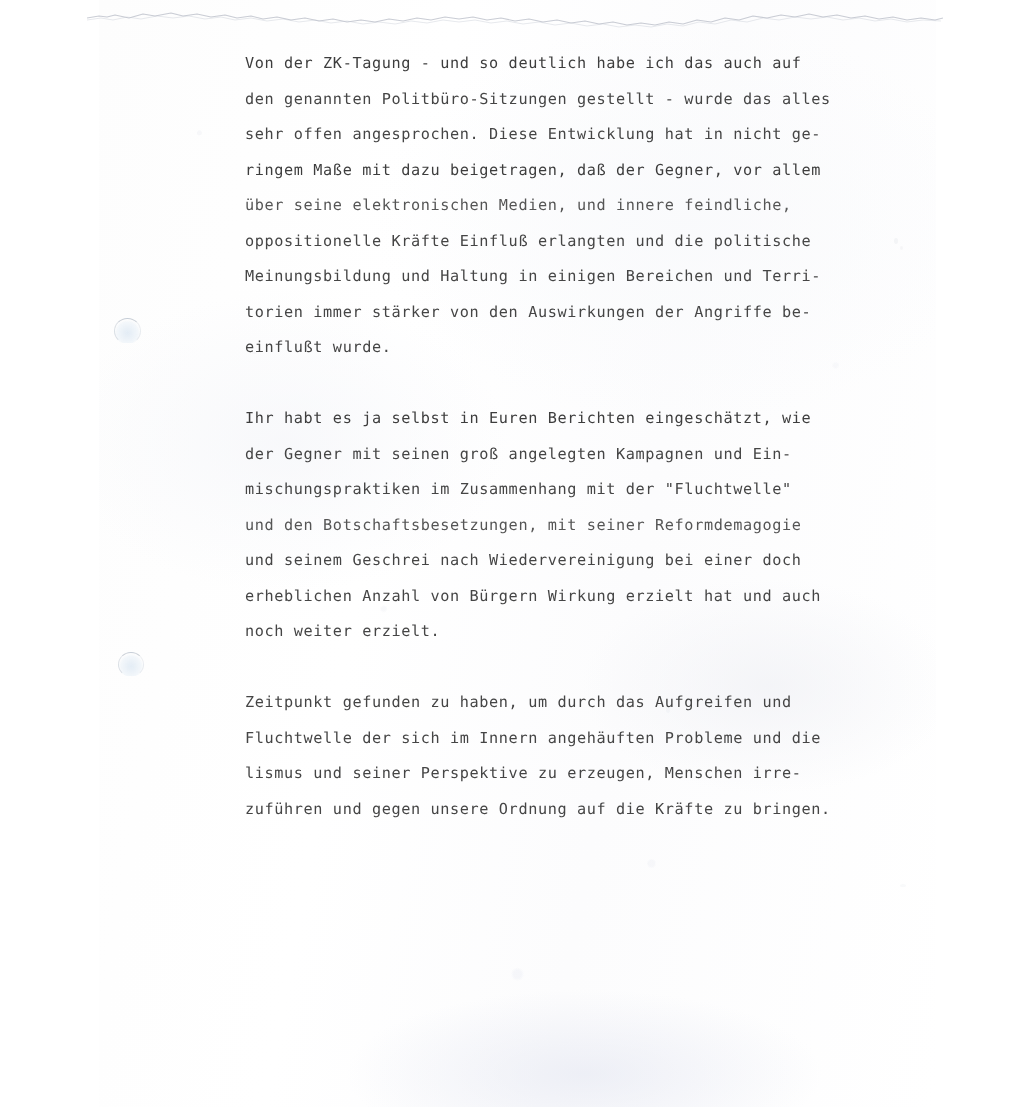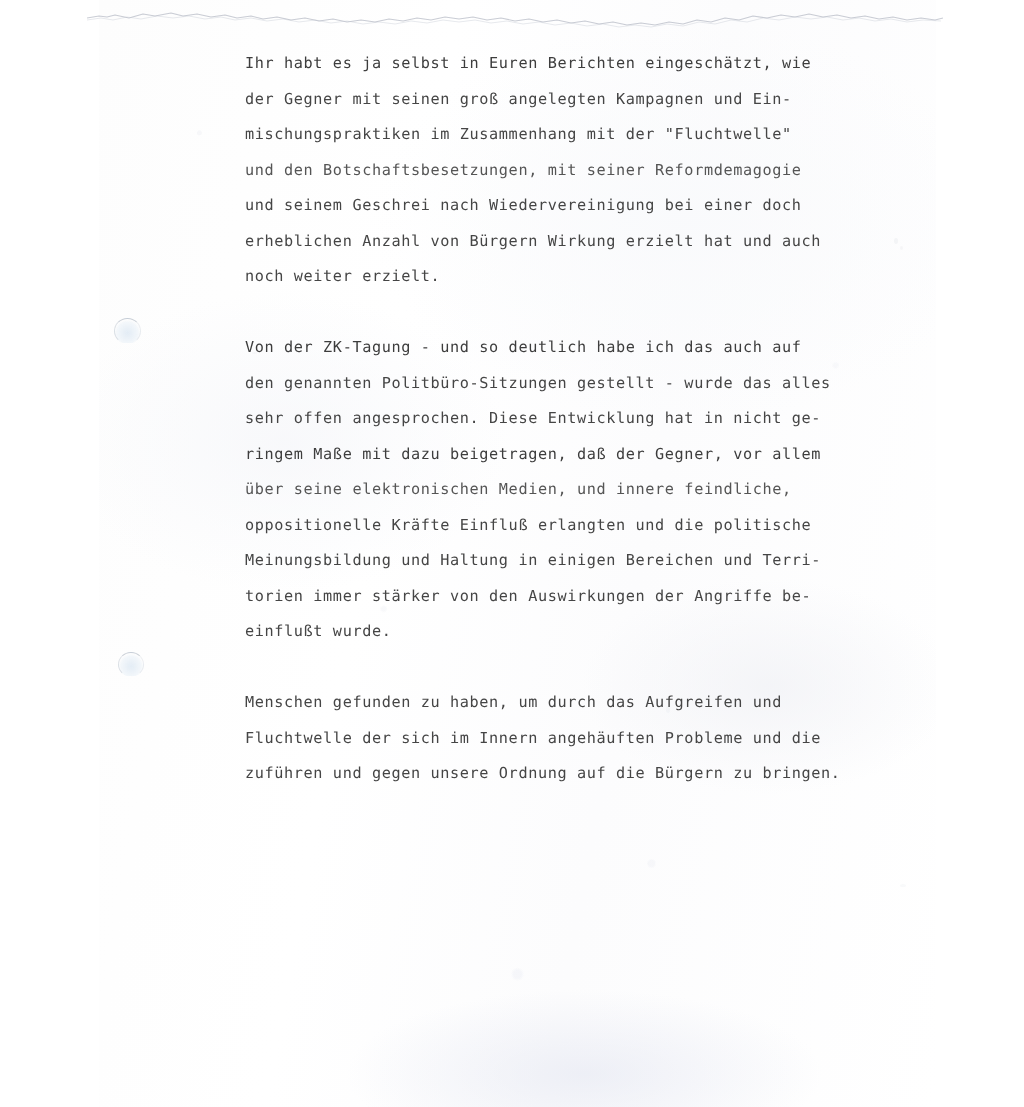--- a/index.html
+++ b/index.html
@@ -147,41 +147,42 @@
 
   <span class="speck" style="left:894px; top:238px; width:4px; height:6px; opacity:.35;"></span>
   <span class="speck" style="left:900px; top:246px; width:3px; height:4px; opacity:.28;"></span>
   <span class="speck" style="left:252px; top:352px; width:5px; height:2px; opacity:.25;"></span>
   <span class="speck" style="left:666px; top:706px; width:4px; height:7px; opacity:.22;"></span>
   <span class="speck" style="left:900px; top:884px; width:6px; height:3px; opacity:.22;"></span>
 
   <div class="typed-body">
 
     <p class="typed-paragraph">
-      <span class="typed-line ink-dark">Ihr habt es ja selbst in Euren Berichten eingeschätzt, wie</span>
-      <span class="typed-line">der Gegner mit seinen groß angelegten Kampagnen und Ein-</span>
-      <span class="typed-line">mischungspraktiken im Zusammenhang mit der "Fluchtwelle"</span>
-      <span class="typed-line ink-light">und den Botschaftsbesetzungen, mit seiner Reformdemagogie</span>
-      <span class="typed-line">und seinem Geschrei nach Wiedervereinigung bei einer doch</span>
-      <span class="typed-line">erheblichen Anzahl von Bürgern Wirkung erzielt hat und auch</span>
-      <span class="typed-line">noch weiter erzielt.</span>
-    </p>
-
-    <p class="typed-paragraph">
       <span class="typed-line ink-dark">Von der ZK-Tagung - und so deutlich habe ich das auch auf</span>
       <span class="typed-line">den genannten Politbüro-Sitzungen gestellt - wurde das alles</span>
       <span class="typed-line">sehr offen angesprochen. Diese Entwicklung hat in nicht ge-</span>
       <span class="typed-line ink-dark">ringem Maße mit dazu beigetragen, daß der Gegner, vor allem</span>
       <span class="typed-line ink-light">über seine elektronischen Medien, und innere feindliche,</span>
       <span class="typed-line">oppositionelle Kräfte Einfluß erlangten und die politische</span>
       <span class="typed-line">Meinungsbildung und Haltung in einigen Bereichen und Terri-</span>
       <span class="typed-line">torien immer stärker von den Auswirkungen der Angriffe be-</span>
       <span class="typed-line">einflußt wurde.</span>
     </p>
 
     <p class="typed-paragraph">
-      <span class="typed-line">Menschen gefunden zu haben, um durch das Aufgreifen und</span>
+      <span class="typed-line ink-dark">Ihr habt es ja selbst in Euren Berichten eingeschätzt, wie</span>
+      <span class="typed-line">der Gegner mit seinen groß angelegten Kampagnen und Ein-</span>
+      <span class="typed-line">mischungspraktiken im Zusammenhang mit der "Fluchtwelle"</span>
+      <span class="typed-line ink-light">und den Botschaftsbesetzungen, mit seiner Reformdemagogie</span>
+      <span class="typed-line">und seinem Geschrei nach Wiedervereinigung bei einer doch</span>
+      <span class="typed-line">erheblichen Anzahl von Bürgern Wirkung erzielt hat und auch</span>
+      <span class="typed-line">noch weiter erzielt.</span>
+    </p>
+
+    <p class="typed-paragraph">
+      <span class="typed-line">Zeitpunkt gefunden zu haben, um durch das Aufgreifen und</span>
       <span class="typed-line">Fluchtwelle der sich im Innern angehäuften Probleme und die</span>
-      <span class="typed-line">zuführen und gegen unsere Ordnung auf die Bürgern zu bringen.</span>
+      <span class="typed-line">lismus und seiner Perspektive zu erzeugen, Menschen irre-</span>
+      <span class="typed-line">zuführen und gegen unsere Ordnung auf die Kräfte zu bringen.</span>
     </p>
 
   </div>
 </div>
 
 </body></html>

